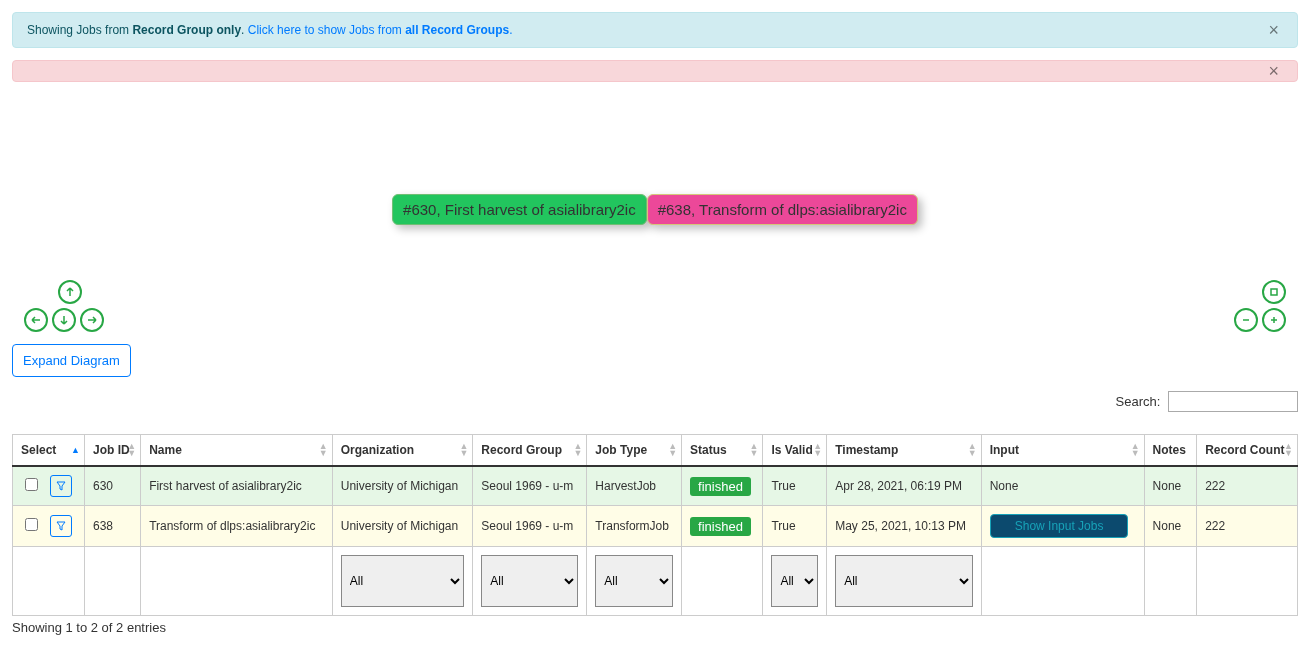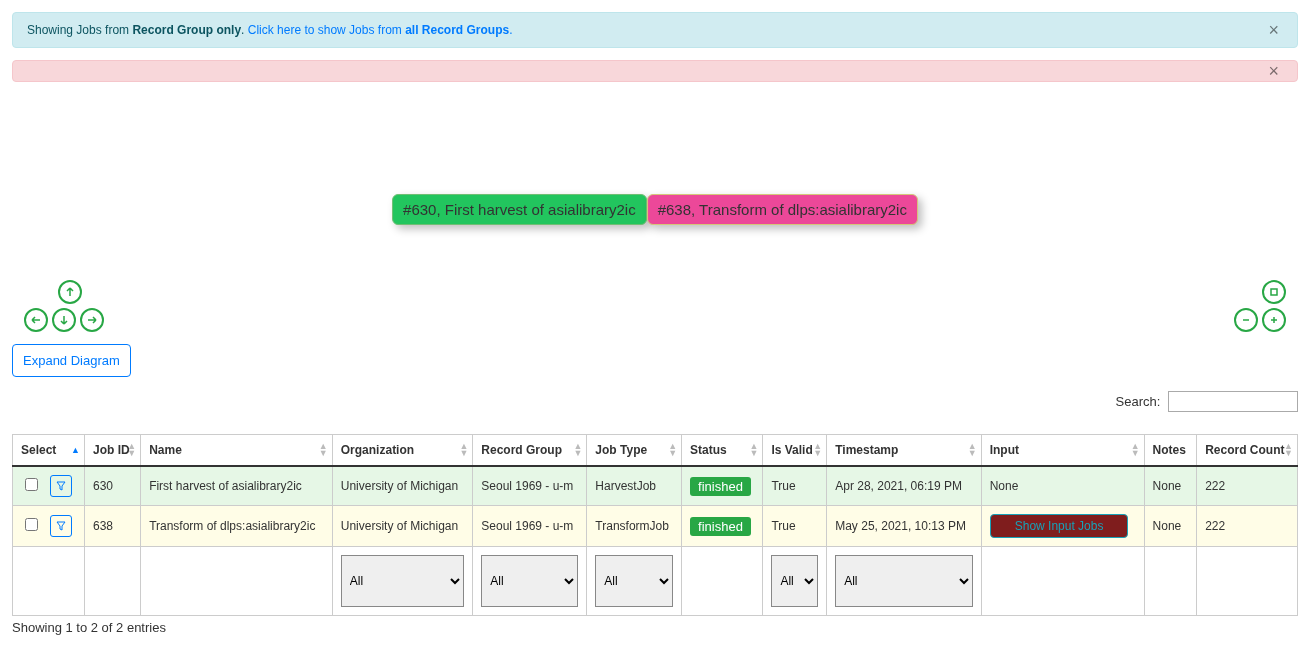--- a/index.html
+++ b/index.html
@@ -191,21 +191,21 @@
     align-items: center;
     justify-content: center;
     color: #007bff;
     cursor: pointer;
     margin-left: 6px;
   }
   .filter-icon-btn svg { stroke: #007bff; fill: none; }
   .show-input-btn {
     border: 1px solid #17a2b8;
     color: #17a2b8;
-    background: #7f1d1d;
+    background: #0c4a6e;
     padding: 4px 24px;
     border-radius: 4px;
     font-size: 12px;
     cursor: pointer;
   }
   tfoot td select {
     width: 100%;
     padding: 17px 4px;
     border: 1px solid #888;
     background: #efefef;

